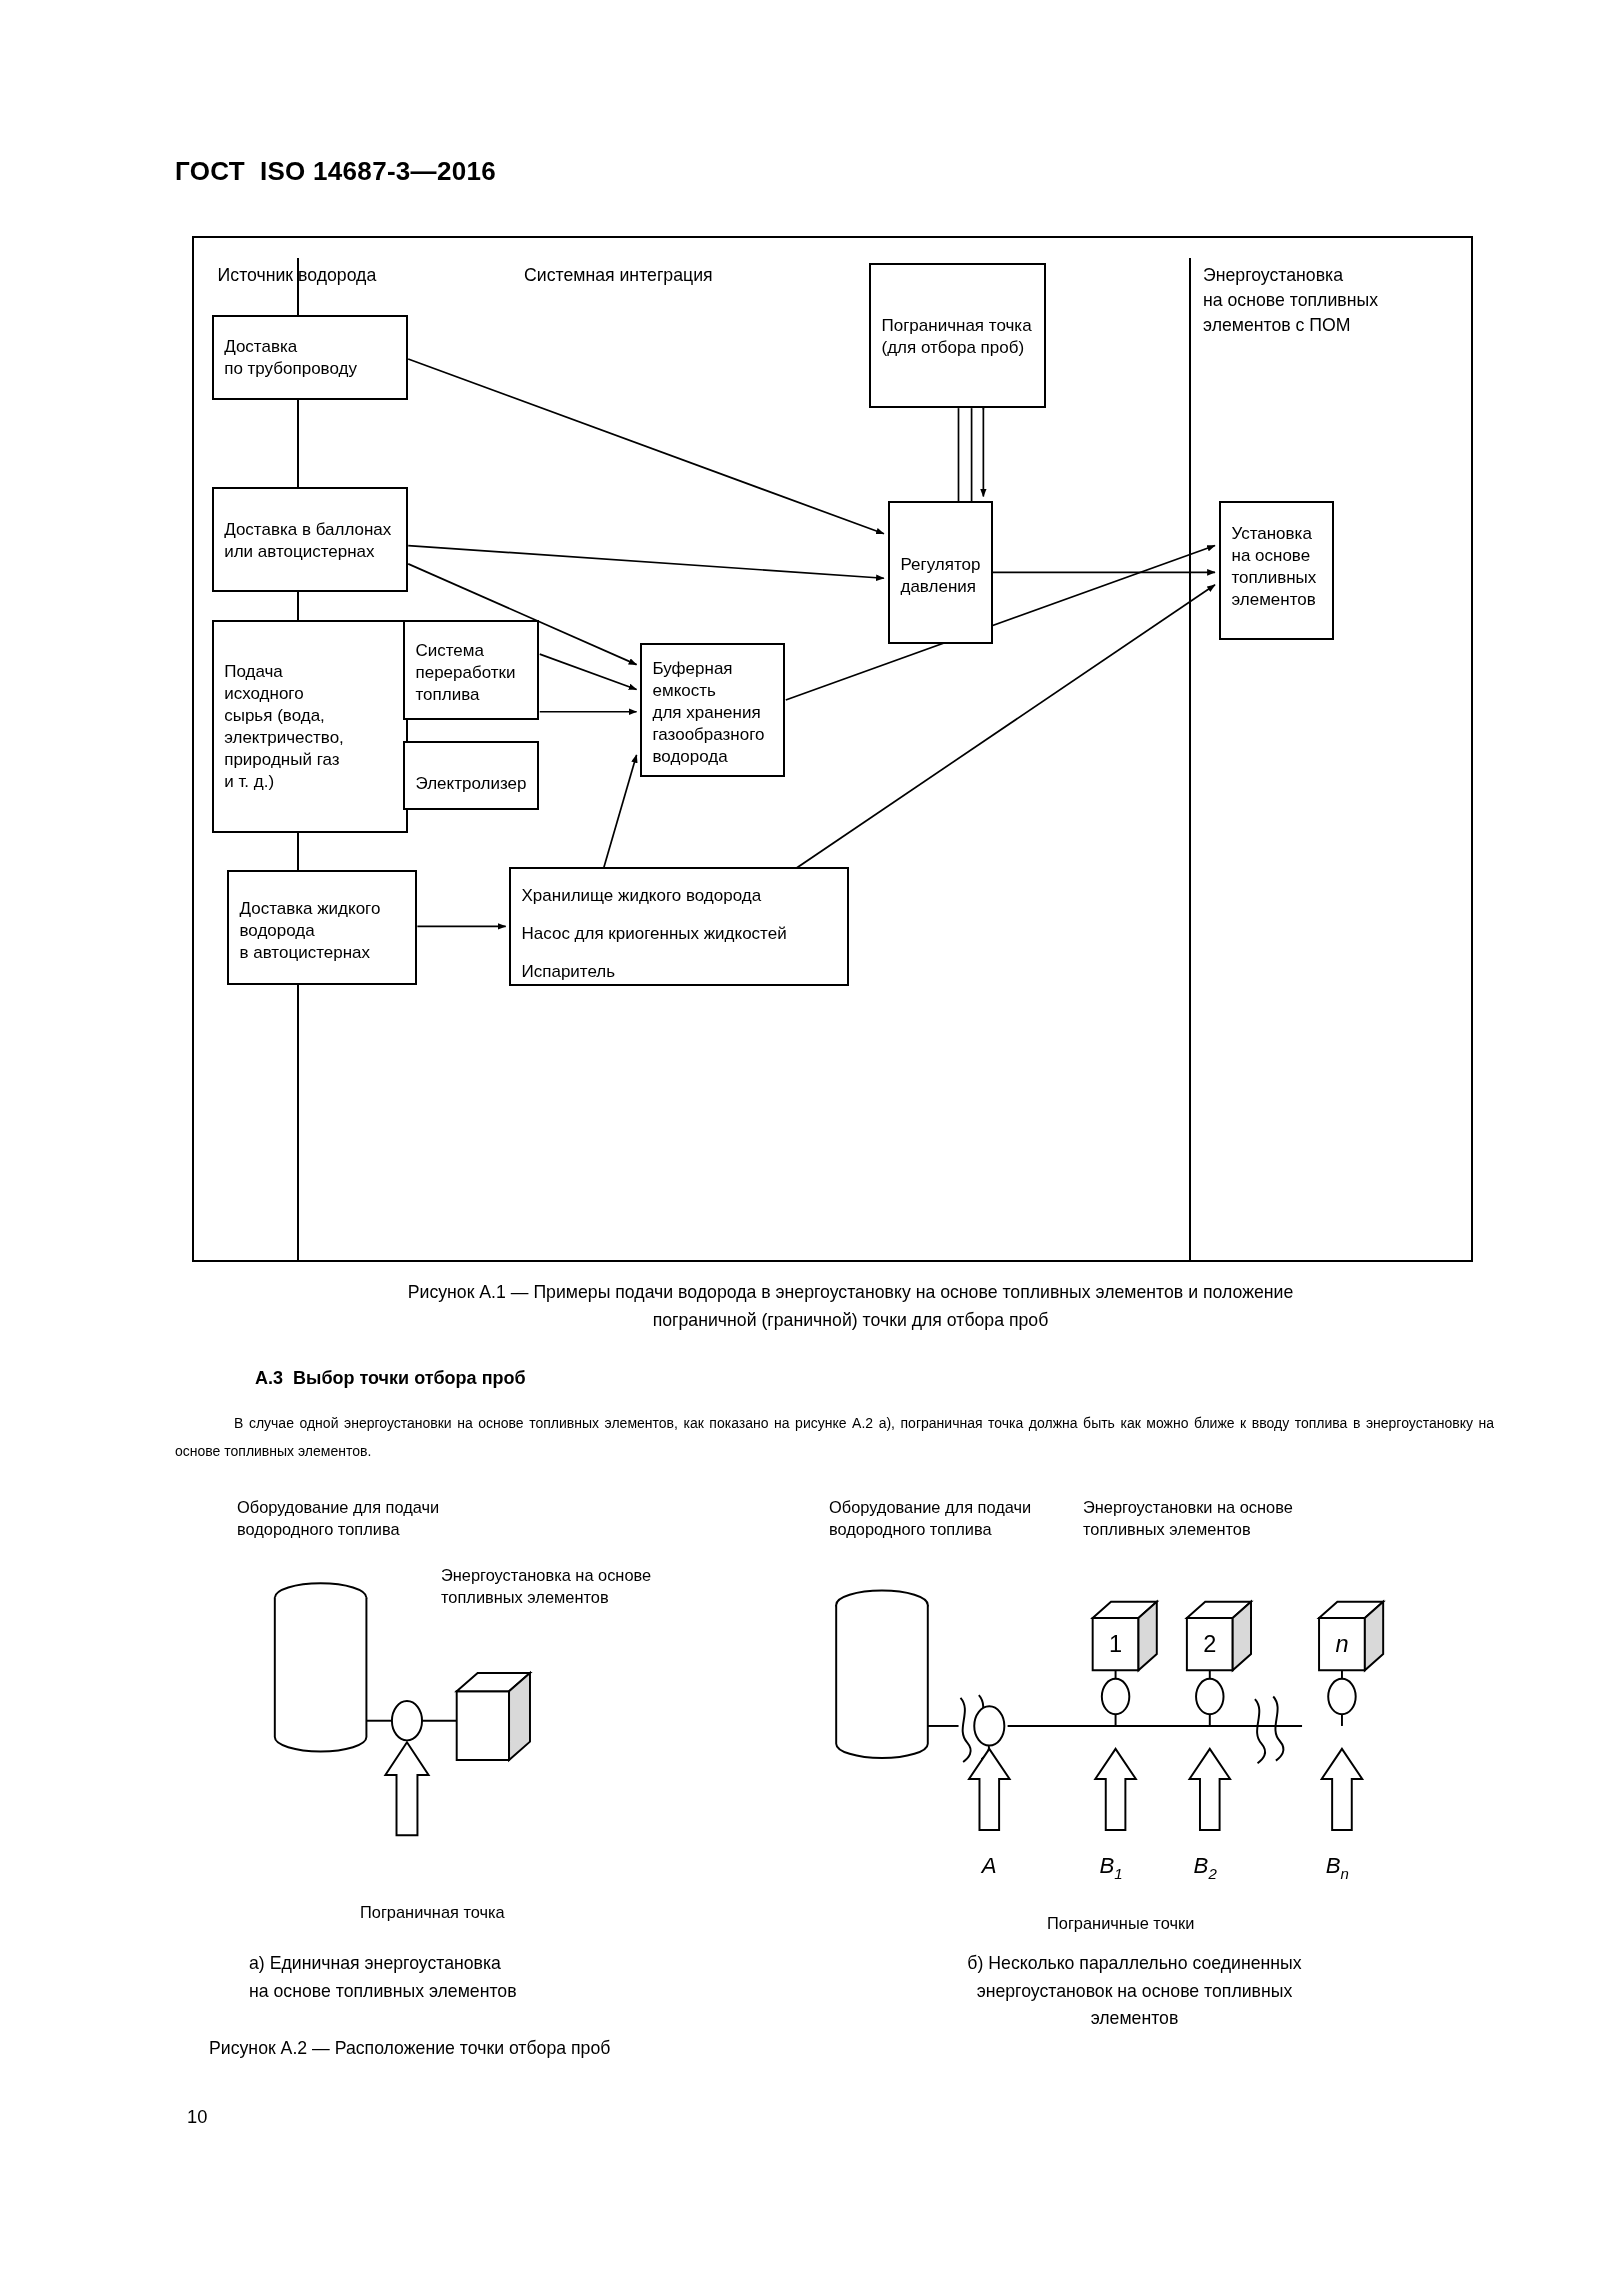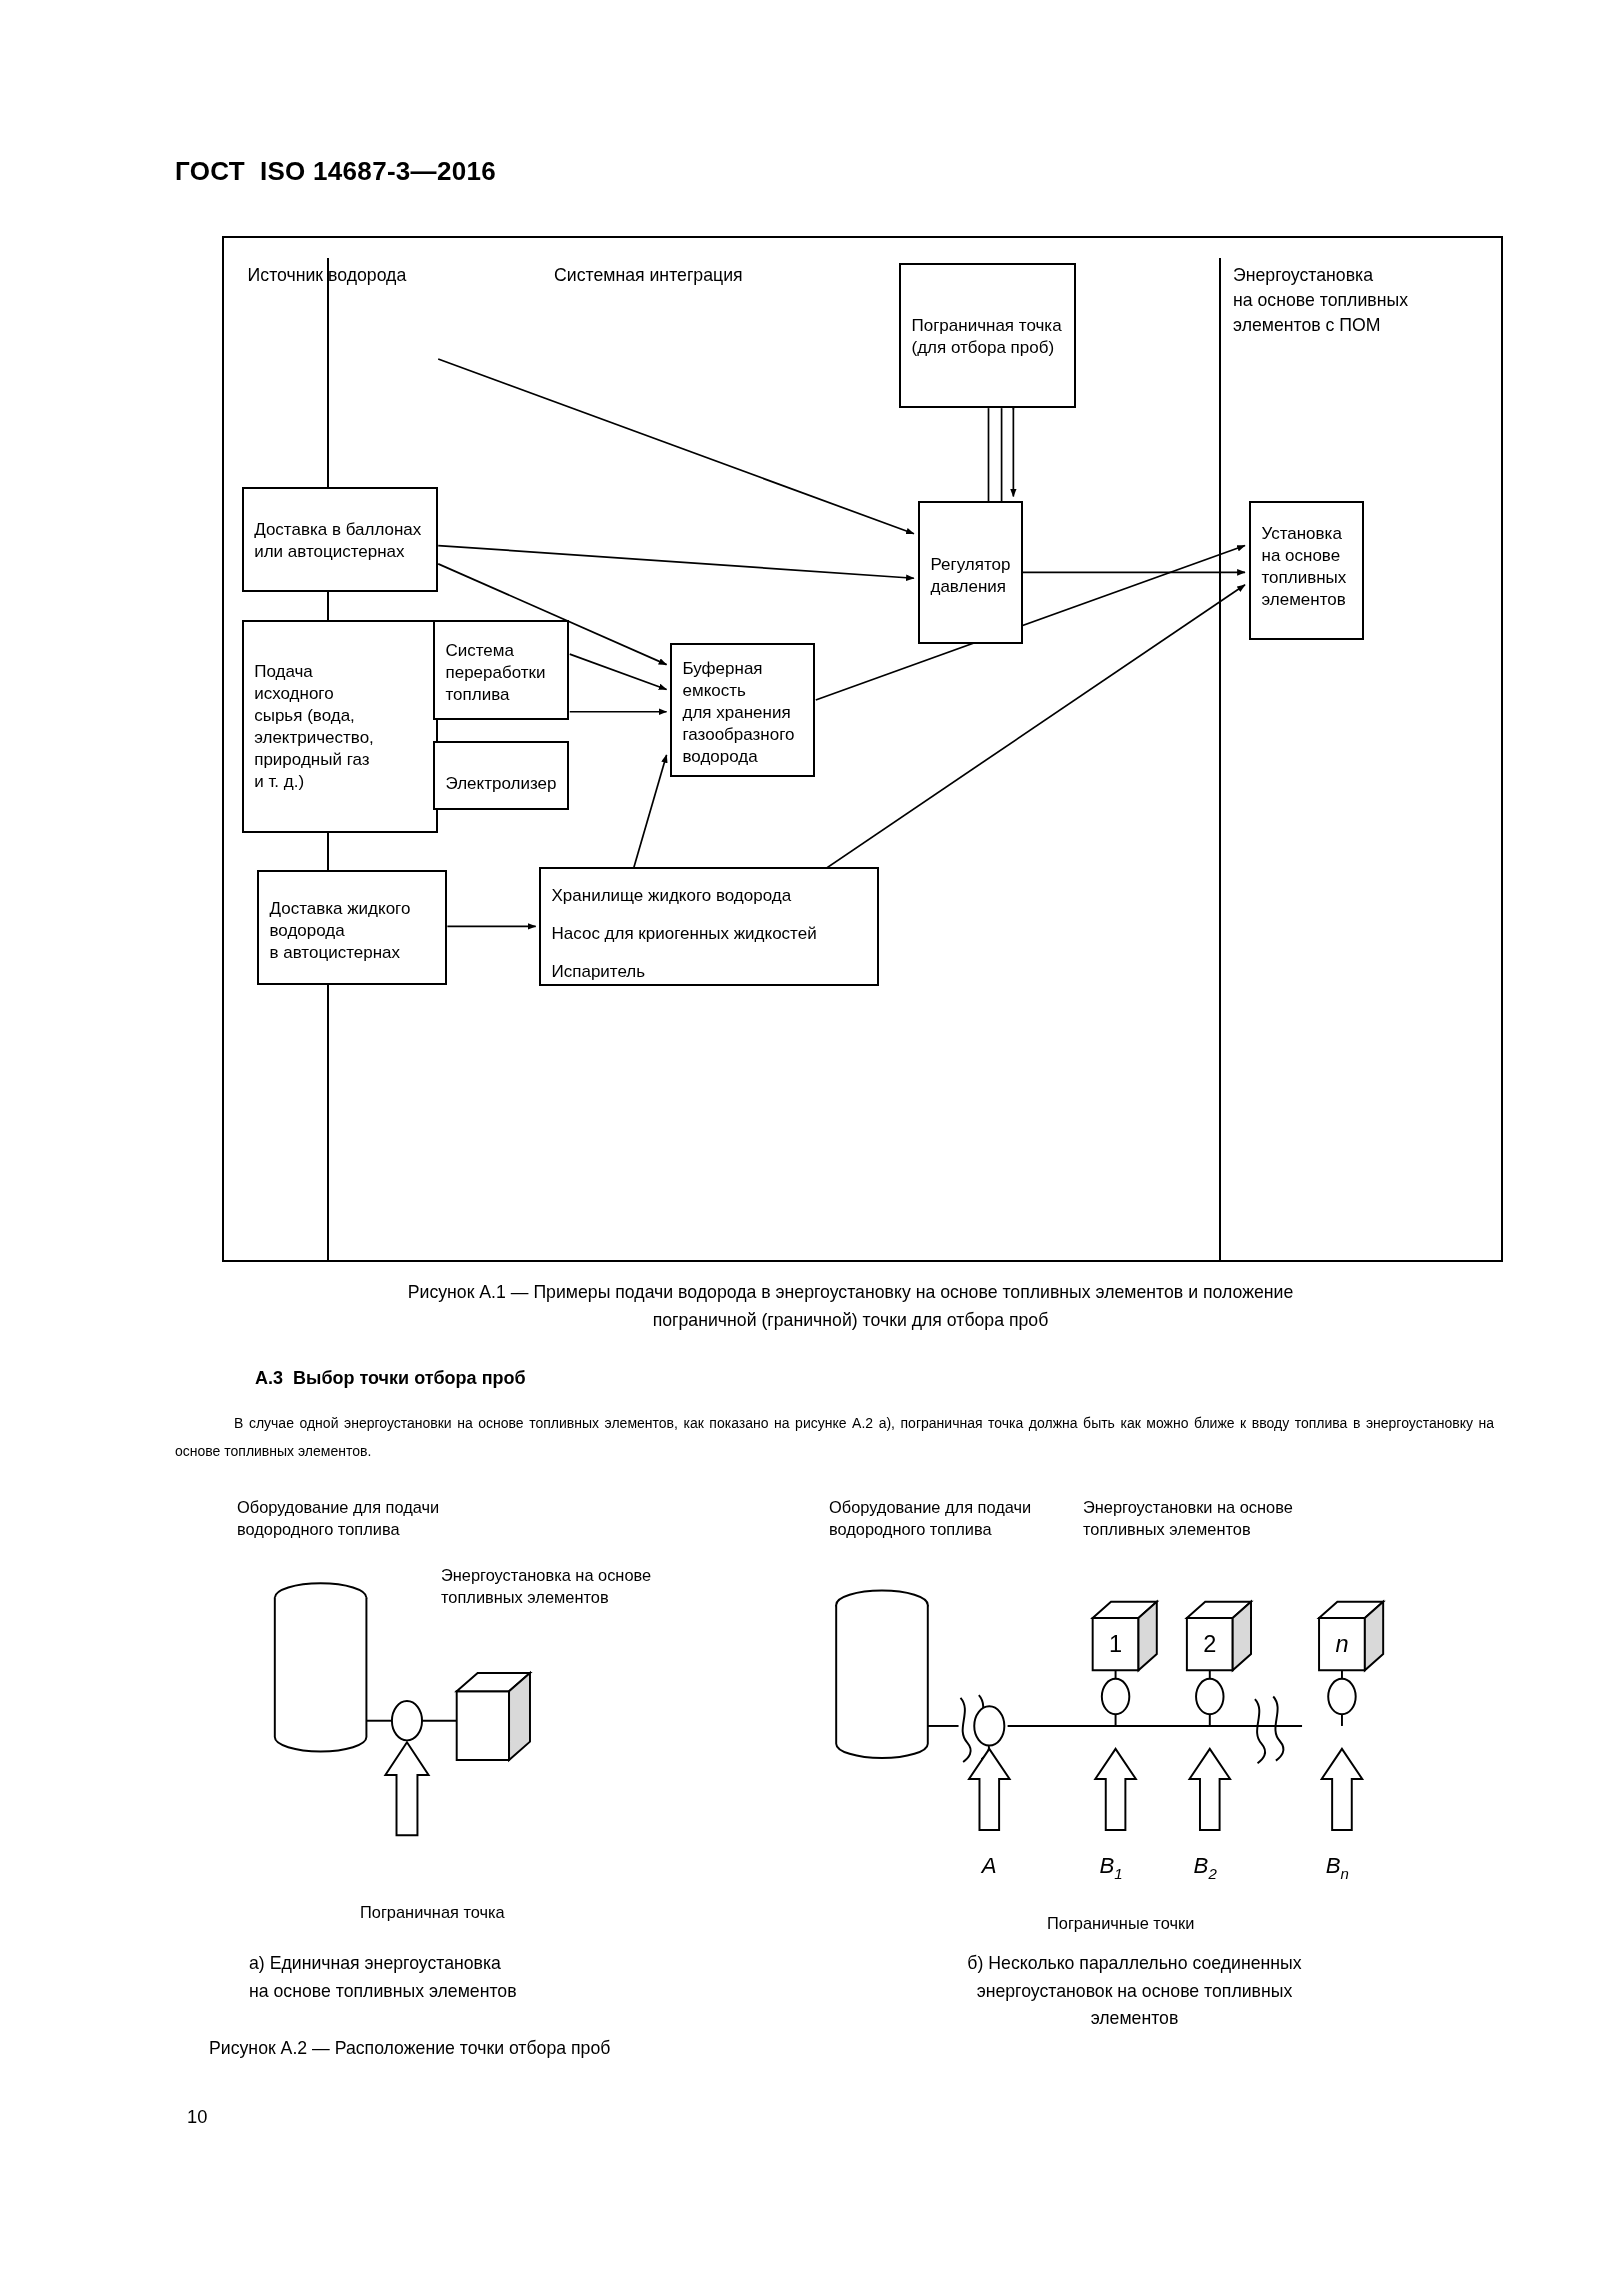--- a/index.html
+++ b/index.html
@@ -28,21 +28,21 @@
     top: 156px;
     font-size: 26px;
     font-weight: bold;
     letter-spacing: 0.3px;
     white-space: pre;
   }
 
   
   .fig1-frame {
     position: absolute;
-    left: 222px;
+    left: 192px;
     top: 236px;
     width: 1281px;
     height: 1026px;
     border: 2px solid #000;
     box-sizing: border-box;
     padding-left: 34px;
   }
   .fig1-inner { position: absolute; inset: 0; }
 
   .col-divider {
@@ -259,20 +259,24 @@
 
           <line x1="1220" y1="511" x2="1560" y2="511" marker-end="url(#ar)"></line>
 
           <line x1="1168" y1="260" x2="1168" y2="455" marker-end="url(#ar)"></line>
           <line x1="1188" y1="260" x2="1188" y2="620" marker-end="url(#ar)"></line>
           <line x1="1206" y1="260" x2="1206" y2="262"></line>
           <line x1="1206" y1="260" x2="1206" y2="395" marker-end="url(#ar)"></line>
         </g>
       </svg>
 
+      <div class="node n-pipeline">
+        <span class="node-label">Доставка
+по трубопроводу</span>
+      </div>
 
       <div class="node n-cylinder">
         <span class="node-label">Доставка в баллонах
 или автоцистернах</span>
       </div>
 
       <div class="node n-feedstock">
         <span class="node-label">Подача
 исходного
 сырья (вода,

